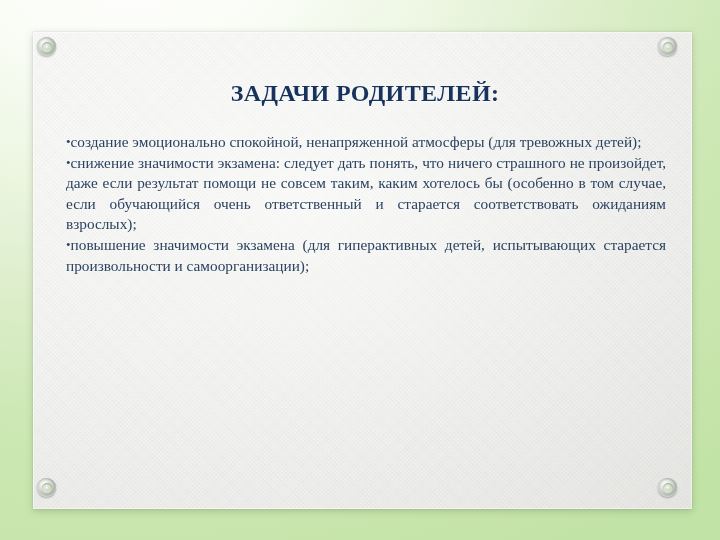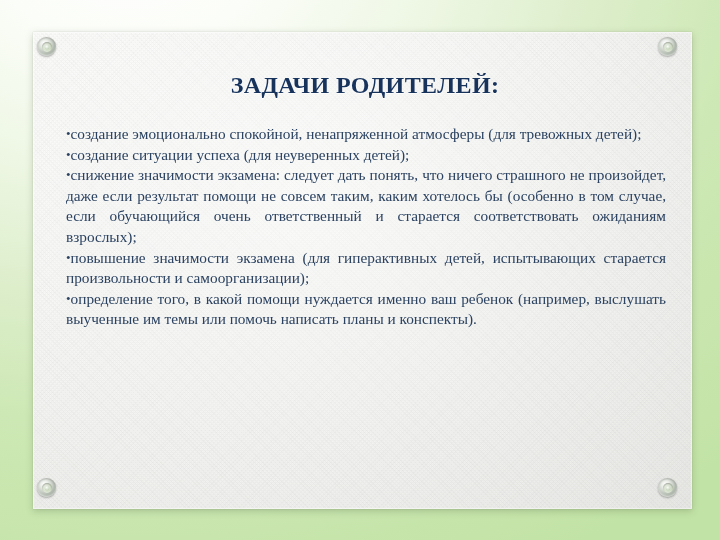--- a/index.html
+++ b/index.html
@@ -116,37 +116,37 @@
   }
   #screw-tl { left: 37px;  top: 37px;  }
   #screw-tr { left: 658px; top: 37px;  }
   #screw-bl { left: 37px;  top: 478px; }
   #screw-br { left: 658px; top: 478px; }
 
   
   #slide-title {
     position: absolute;
     left: 60px;
-    top: 72px;
+    top: 80px;
     width: 610px;
     text-align: center;
     font-family: "Liberation Serif", "DejaVu Serif", serif;
     font-weight: bold;
     font-size: 24px;
     letter-spacing: 0.4px;
     color: #17335c;
     z-index: 3;
     text-shadow: 0 1px 0 rgba(255,255,255,0.8);
   }
 
   
   #body-text {
     position: absolute;
     left: 66px;
-    top: 124px;
+    top: 132px;
     width: 600px;
     z-index: 3;
     color: #2b4260;
     font-family: "Liberation Serif", "DejaVu Serif", serif;
     font-size: 15.3px;
     line-height: 20.6px;
   }
   .bullet-para {
     margin: 0;
     text-align: justify;
@@ -168,19 +168,17 @@
 
   <div class="screw" id="screw-tl"></div>
   <div class="screw" id="screw-tr"></div>
   <div class="screw" id="screw-bl"></div>
   <div class="screw" id="screw-br"></div>
 
   <div id="slide-title">ЗАДАЧИ РОДИТЕЛЕЙ:</div>
 
   <div id="body-text">
     <p class="bullet-para"><span class="bullet-dot">•</span><span>создание эмоционально спокойной, ненапряженной атмосферы (для тревожных детей);</span></p>
-    <p class="bullet-para"><span class="bullet-dot">•</span><span>создание ситуации успеха (для неуверенных детей);</span></p>
     <p class="bullet-para"><span class="bullet-dot">•</span><span>снижение значимости экзамена: следует дать понять, что ничего страшного не произойдет, даже если результат помощи не совсем таким, каким хотелось бы (особенно в том случае, если обучающийся очень ответственный и старается соответствовать ожиданиям взрослых);</span></p>
     <p class="bullet-para"><span class="bullet-dot">•</span><span>повышение значимости экзамена (для гиперактивных детей, испытывающих старается произвольности и самоорганизации);</span></p>
-    <p class="bullet-para"><span class="bullet-dot">•</span><span>определение того, в какой помощи нуждается именно ваш ребенок (например, выслушать выученные им темы или помочь написать планы и конспекты).</span></p>
   </div>
 
 </div>
 
 </body></html>

